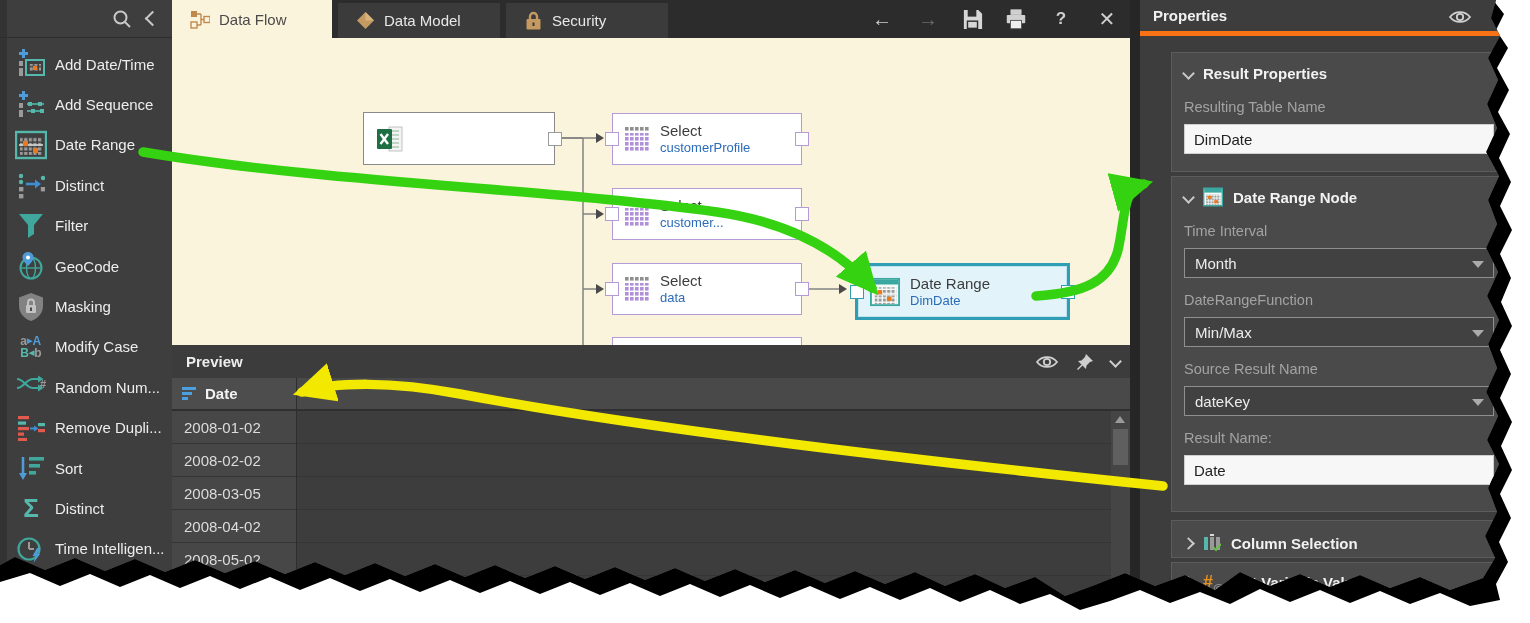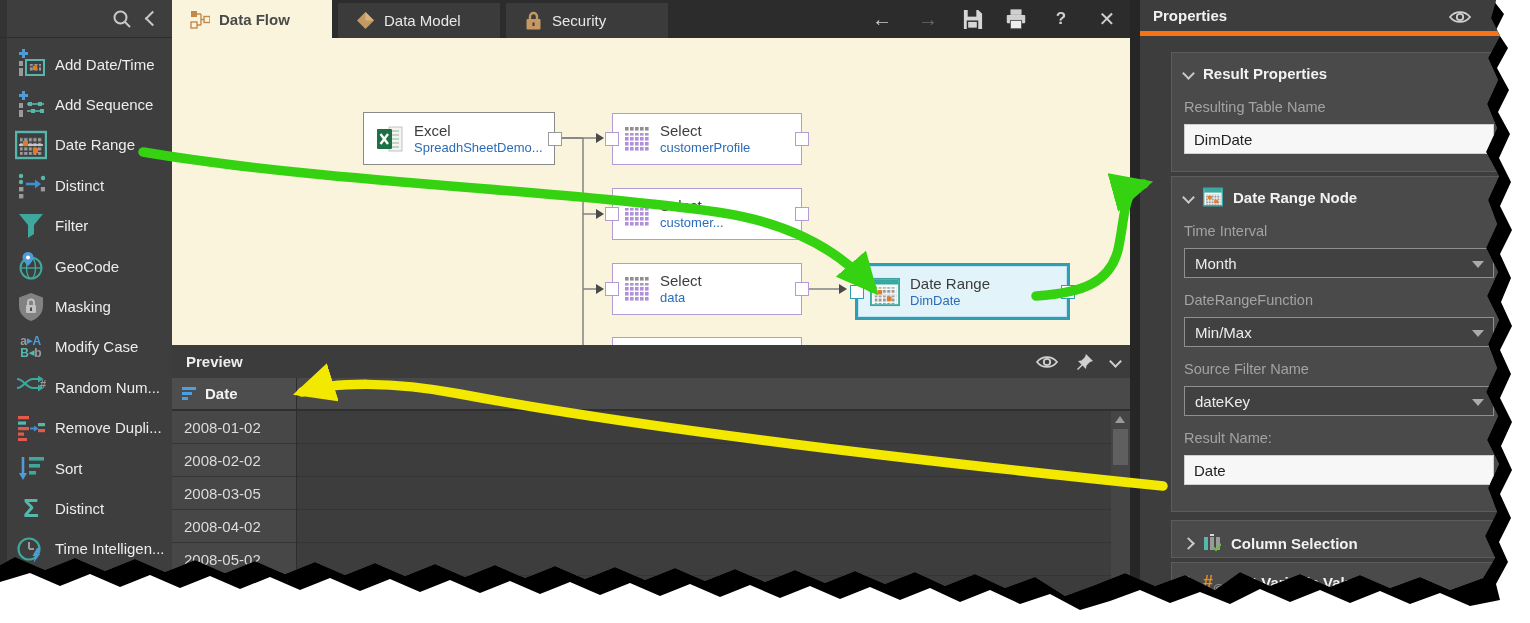--- a/index.html
+++ b/index.html
@@ -27,21 +27,21 @@
   .mc .tri{font-size:7px;vertical-align:2px;}
   .c-gray{color:#9a9a9a}.c-blue{color:#4f9bd8}.c-teal{color:#56b8ac}
   .sigma{font-size:26px;color:#56b8ac;font-weight:bold;line-height:22px;}
   .hashwrap{position:relative;font-weight:bold;}
   .hash-main{color:#56b8ac;font-size:18px;}
   .hash-sub{color:#9a9a9a;font-size:11px;position:relative;top:4px;}
   
   .tabbar{position:absolute;left:172px;top:0;width:958px;height:38px;background:#2c2c2c;}
   .tab{position:absolute;top:3px;height:35px;display:flex;align-items:center;gap:9px;padding:0 18px;box-sizing:border-box;background:#3b3b3b;}
   .tab-label{font-size:15px;color:#e8e8e8;white-space:nowrap;}
-  .tab.active{top:0;height:38px;background:#fbf4dc;font-weight:bold;}
+  .tab.active{top:0;height:38px;background:#fbf4dc;}
   .tab.active .tab-label{color:#4a4a4a;}
   .tb-icons{position:absolute;right:10px;top:0;height:38px;display:flex;align-items:center;gap:20px;}
   .tb-btn{width:26px;text-align:center;color:#cfcfcf;font-size:19px;line-height:26px;cursor:default;}
   .tb-btn.disabled{color:#6a6a6a;}
   .tb-glyph{font-size:20px;}
   .help-glyph{font-weight:bold;font-size:17px;}
   
   .canvas{position:absolute;left:172px;top:38px;width:958px;height:307px;background:#fbf4dc;overflow:hidden;}
   .wires{position:absolute;left:0;top:0;}
   .node{position:absolute;background:#fff;display:flex;align-items:center;gap:10px;padding-left:12px;box-sizing:border-box;}
@@ -365,24 +365,20 @@
         <path d="M667 246 L675 251 L667 256 Z" fill="#4a4a4a"></path>
       </svg>
 
       <div class="node node-excel" style="left:191px;top:74px;width:192px;height:53px;">
         <svg width="28" height="26" viewBox="0 0 28 26">
           <rect x="13" y="1" width="13" height="24" fill="#f4f4f4" stroke="#b5b5b5" stroke-width="0.8"></rect>
           <path d="M16 5 h7 M16 9 h7 M16 13 h7 M16 17 h7 M16 21 h7" stroke="#8fb58f" stroke-width="1.2"></path>
           <rect x="1" y="3" width="15" height="20" rx="1" fill="#1d7044"></rect>
           <path d="M4.5 8 L12 18 M12 8 L4.5 18" stroke="#ffffff" stroke-width="2.4"></path>
         </svg>
-        <div class="node-text">
-          <span class="node-title">Excel</span>
-          <span class="node-sub">SpreadhSheetDemo...</span>
-        </div>
         <span class="port port-r"></span>
       </div>
 
       <div class="node node-select" style="left:440px;top:75px;width:190px;height:52px;">
         <svg width="25" height="25" viewBox="0 0 25 25">
           <rect x="0" y="0" width="24" height="5" fill="url(#grid-gray-top)"></rect>
           <rect x="0" y="6" width="24" height="19" fill="url(#grid-purple)"></rect>
         </svg>
         <div class="node-text">
           <span class="node-title">Select</span>
@@ -529,21 +525,21 @@
           <span class="dd-value">Month</span>
           <span class="dd-caret"></span>
         </div>
 
         <div class="fld-label">DateRangeFunction</div>
         <div class="dd">
           <span class="dd-value">Min/Max</span>
           <span class="dd-caret"></span>
         </div>
 
-        <div class="fld-label">Source Filter Name</div>
+        <div class="fld-label">Source Result Name</div>
         <div class="dd">
           <span class="dd-value">dateKey</span>
           <span class="dd-caret"></span>
         </div>
 
         <div class="fld-label">Result Name:</div>
         <input class="txt-input" type="text" value="Date" style="">
       </div>
 
       <div class="card" style="top:520px;height:38px;padding-top:10px;">

